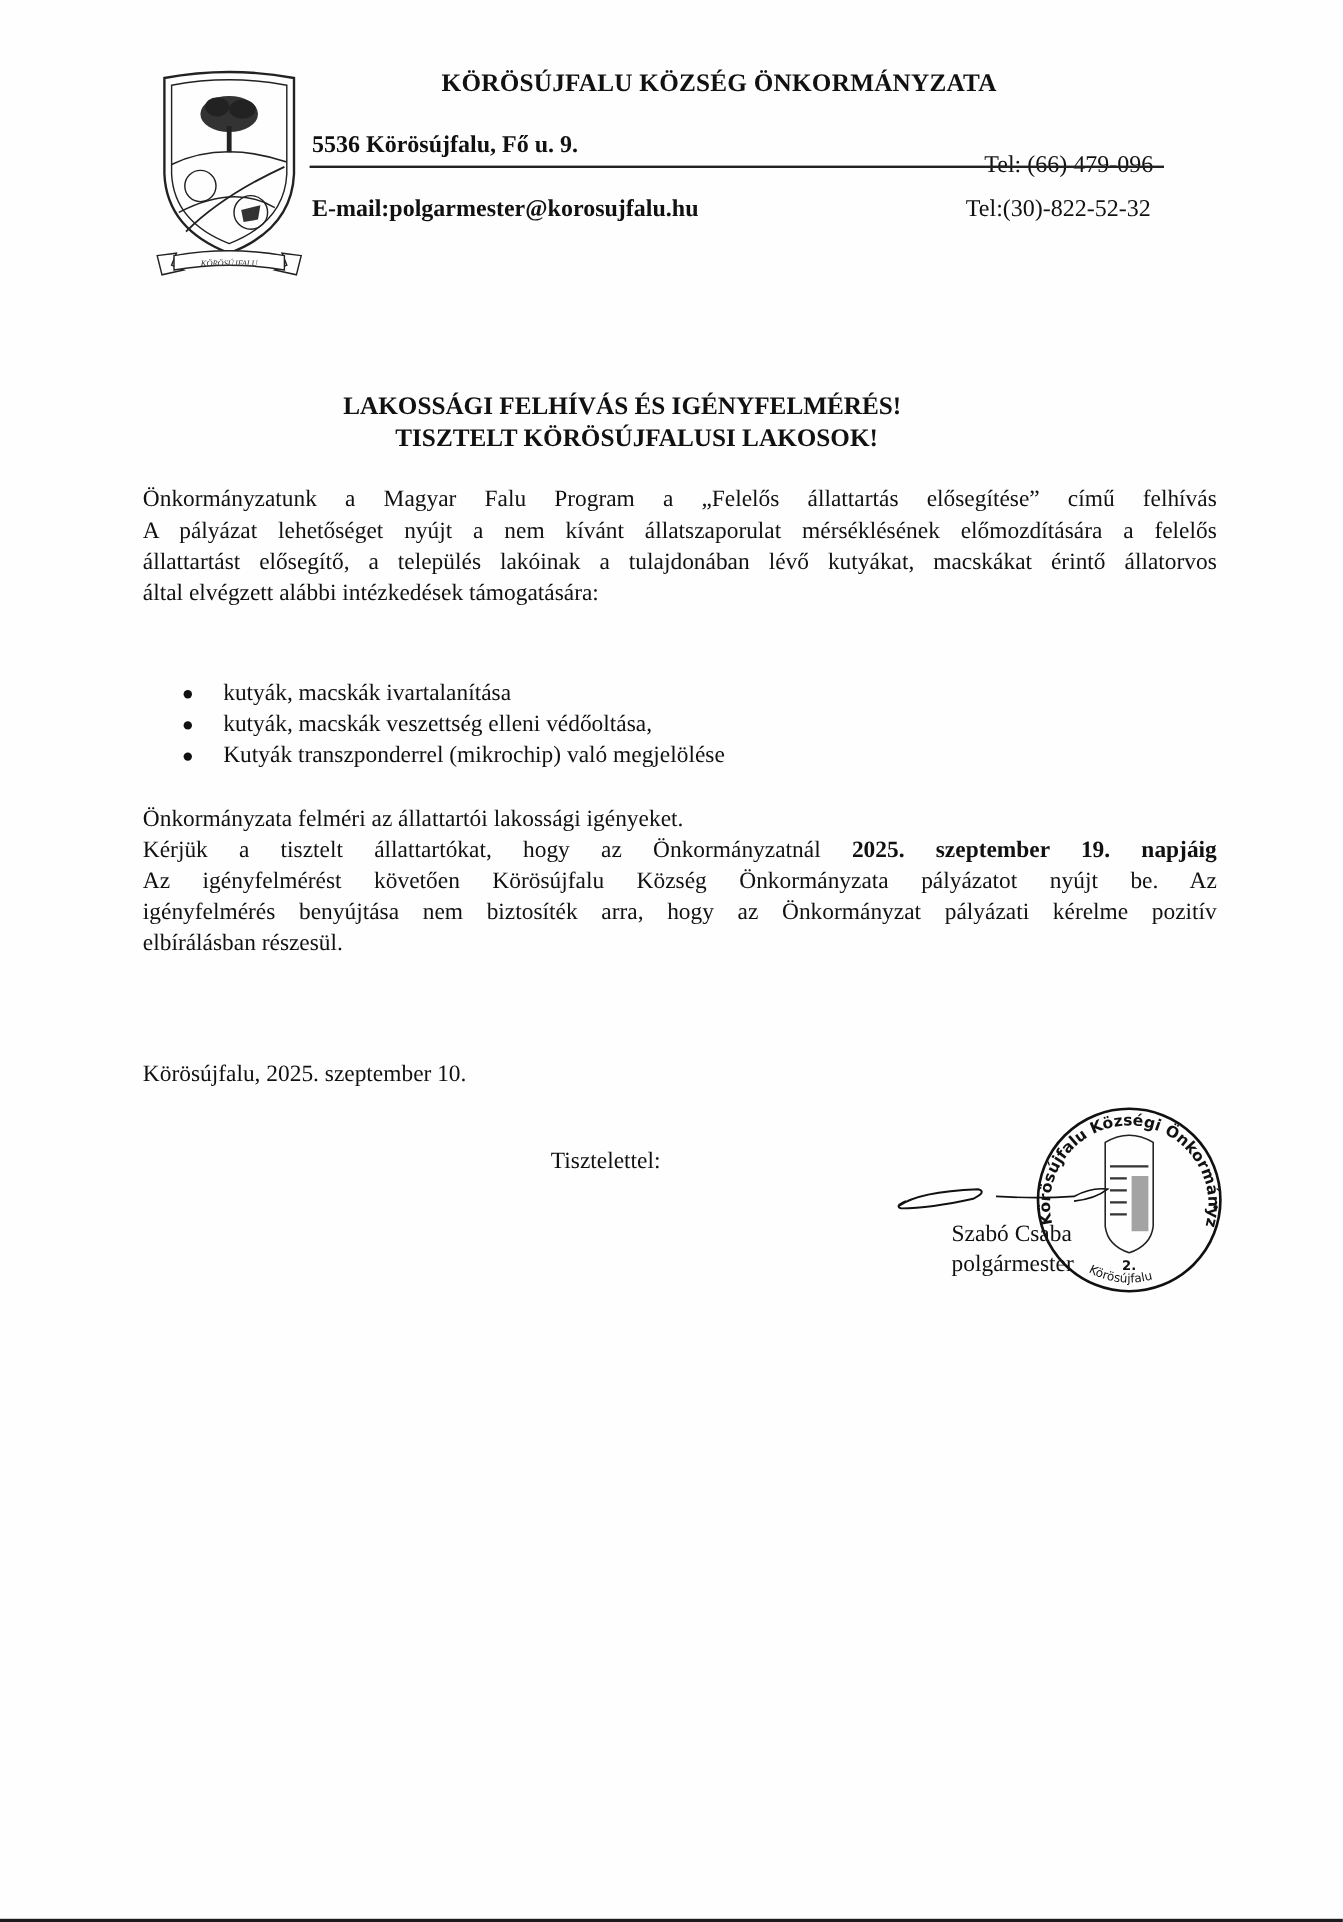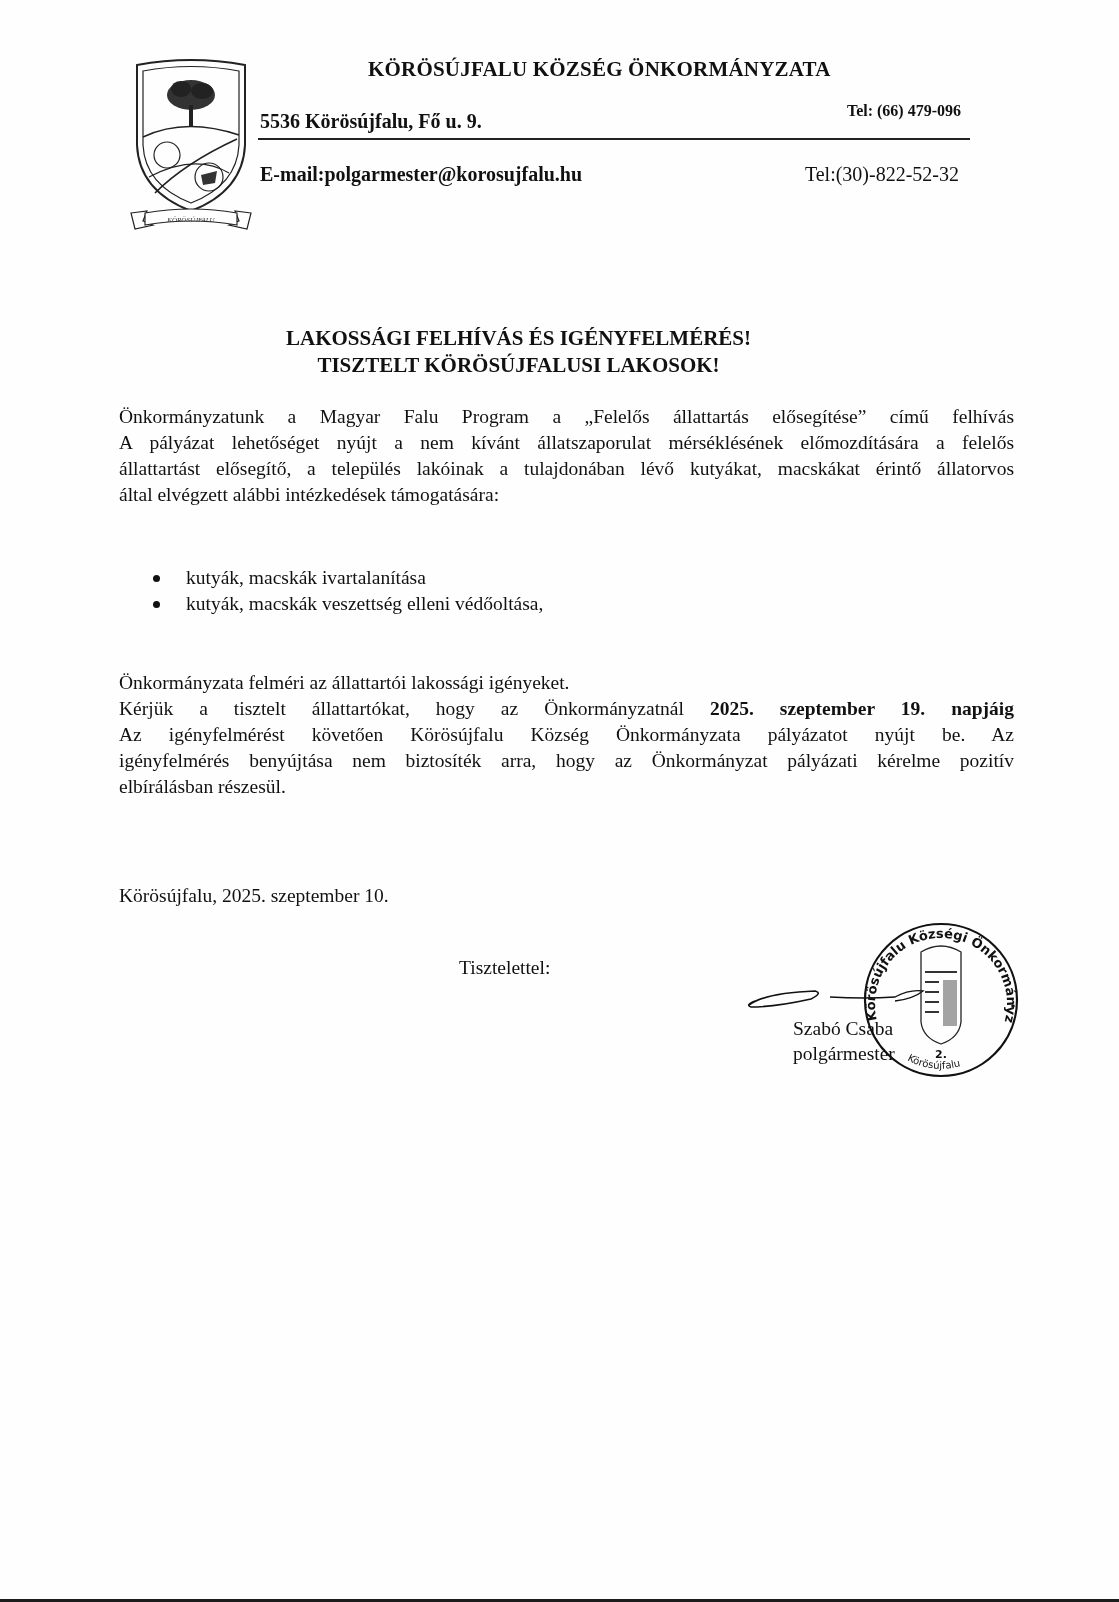--- a/index.html
+++ b/index.html
@@ -7,28 +7,28 @@
     width: 1119px; height: 1602px; background: #ffffff; position: relative; overflow: hidden;
     font-family: "Liberation Serif", "DejaVu Serif", serif; color: #111;
   }
   .page { position: absolute; left: 0; top: 0; width: 1119px; height: 1599px; background: #fefefe; }
   .bottom-bar { position: absolute; left: 0; bottom: 0; width: 1119px; height: 3px; background: #1c1c1c; }
 
   .crest { position: absolute; left: 125px; top: 53px; width: 132px; height: 182px; }
 
   .hdr-title { position: absolute; left: 368px; top: 57px; font-size: 21px; font-weight: bold; letter-spacing: 0.2px; }
   .hdr-addr { position: absolute; left: 260px; top: 110px; font-size: 20px; font-weight: bold; }
-  .hdr-tel1 { position: absolute; right: 158px; top: 102px; font-size: 16px; font-weight: bold; }
+  .hdr-tel1 { position: absolute; right: 158px; top: 126px; font-size: 20px; font-weight: normal; }
   .hdr-rule { position: absolute; left: 258px; top: 138px; width: 712px; height: 2px; background: #222; }
   .hdr-email { position: absolute; left: 260px; top: 163px; font-size: 20px; font-weight: bold; }
   .hdr-tel2 { position: absolute; right: 160px; top: 163px; font-size: 20px; font-weight: normal; margin-left: 36px; }
 
   .heading { position: absolute; left: 0; width: 1037px; text-align: center; font-size: 21px; font-weight: bold; }
   .h1 { top: 326px; }
-  .h2 { top: 353px; }
+  .h2 { top: 353px; margin-left: 12px; }
 
   .body { position: absolute; left: 119px; width: 895px; font-size: 19.5px; line-height: 26px; }
   .justify-line { text-align: justify; text-align-last: justify; display: block; }
   .para1 { top: 404px; }
 
   .bullets { position: absolute; left: 150px; top: 565px; font-size: 19.5px; line-height: 26px; margin: 0; padding: 0; list-style: none; }
   .bullets li { position: relative; padding-left: 36px; }
   .bullets li .dot { position: absolute; left: 3px; top: 10px; width: 7px; height: 7px; border-radius: 50%; background: #111; }
 
   .para2 { top: 670px; }
@@ -77,20 +77,21 @@
   <div class="body para1">
     <span class="justify-line">Önkormányzatunk a Magyar Falu Program a „Felelős állattartás elősegítése” című felhívás</span>
     <span class="justify-line">A pályázat lehetőséget nyújt a nem kívánt állatszaporulat mérséklésének előmozdítására a felelős</span>
     <span class="justify-line">állattartást elősegítő, a település lakóinak a tulajdonában lévő kutyákat, macskákat érintő állatorvos</span>
     <span style="display:block">által elvégzett alábbi intézkedések támogatására:</span>
   </div>
 
   <ul class="bullets">
     <li><span class="dot"></span><span>kutyák, macskák ivartalanítása</span></li>
     <li><span class="dot"></span><span>kutyák, macskák veszettség elleni védőoltása,</span></li>
+    <li><span class="dot"></span><span>Kutyák transzponderrel (mikrochip) való megjelölése</span></li>
   </ul>
 
   <div class="body para2">
     <span style="display:block">Önkormányzata felméri az állattartói lakossági igényeket.</span>
     <span class="justify-line"><span>Kérjük a tisztelt állattartókat, hogy az Önkormányzatnál </span><b>2025. szeptember 19. napjáig</b></span>
     <span class="justify-line">Az igényfelmérést követően Körösújfalu Község Önkormányzata pályázatot nyújt be. Az</span>
     <span class="justify-line">igényfelmérés benyújtása nem biztosíték arra, hogy az Önkormányzat pályázati kérelme pozitív</span>
     <span style="display:block">elbírálásban részesül.</span>
   </div>
 

